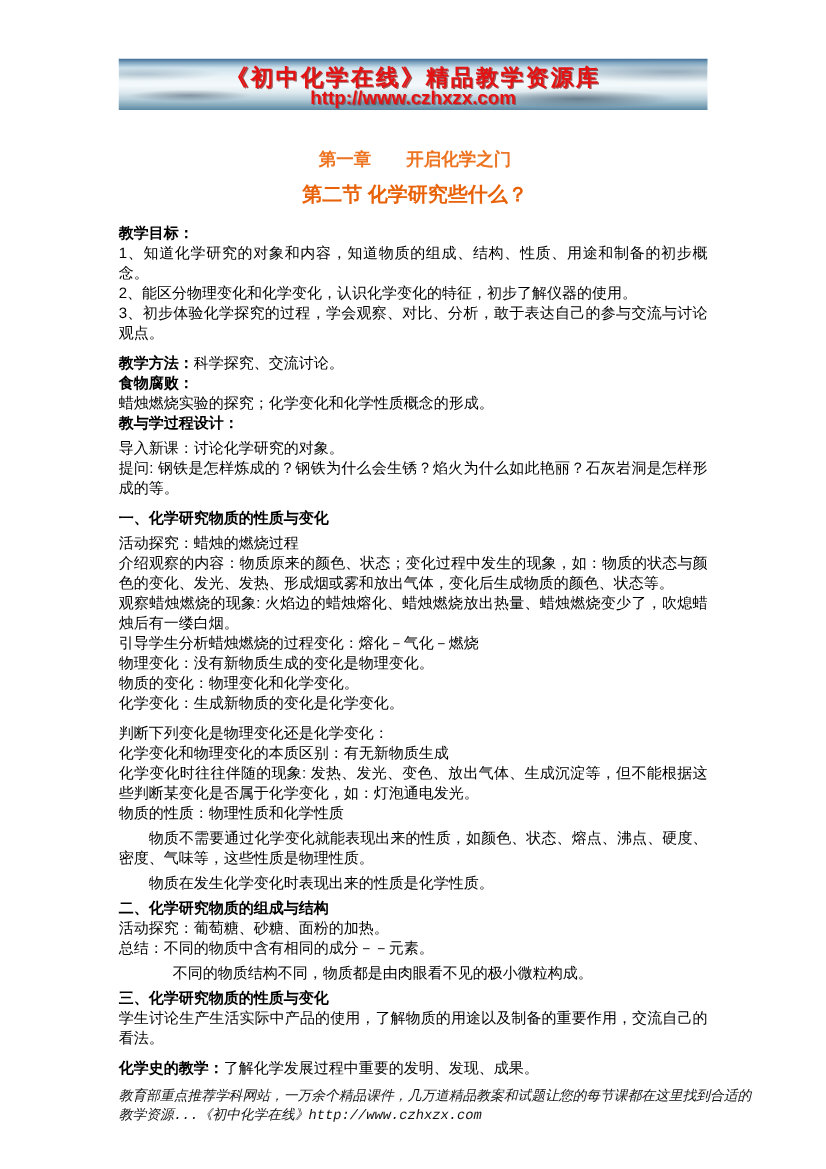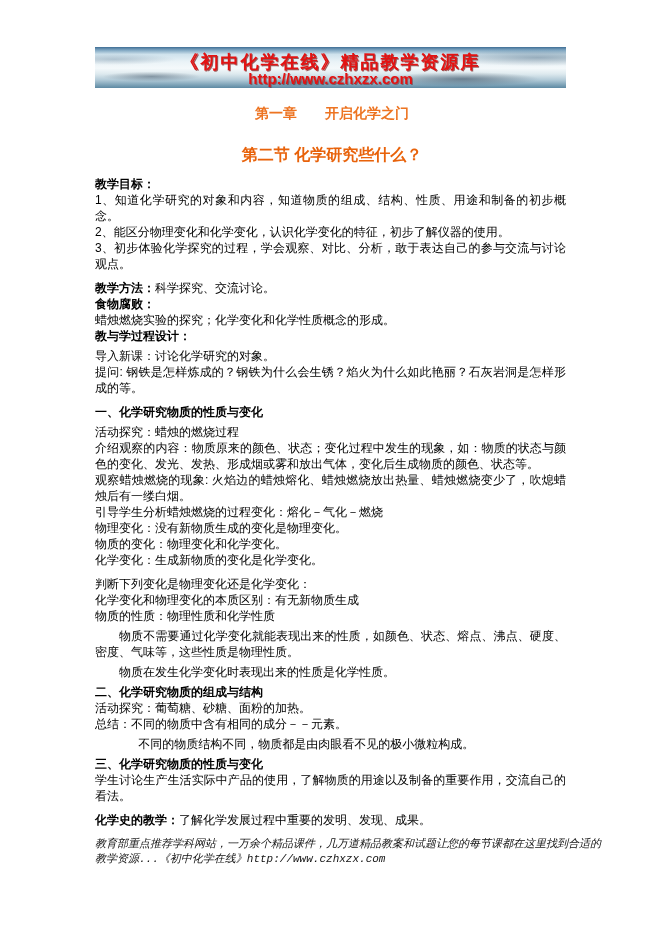--- a/index.html
+++ b/index.html
@@ -57,29 +57,29 @@
     margin-top: -2px;
     font-size: 15px;
     font-weight: bold;
     line-height: 16px;
     color: #e41212;
     text-shadow: 1px 1px 0 rgba(110,10,10,.45);
     white-space: nowrap;
   }
   
   .chapter-title {
-    margin-top: 17px;
+    margin-top: 31px;
     text-align: center;
     font-size: 14px;
     font-weight: bold;
     line-height: 16px;
     white-space: pre;
   }
   .section-title {
-    margin-top: 24px;
+    margin-top: 12px;
     text-align: center;
     font-size: 16px;
     font-weight: bold;
     line-height: 19px;
     white-space: pre;
   }
   
   .paras {
     margin-top: 12px;
     width: 471px;
@@ -135,20 +135,21 @@
       <p class="para sb"><b>一、化学研究物质的性质与变化</b></p>
       <p class="para sb-sm"><span>活动探究：蜡烛的燃烧过程</span></p>
       <p class="para"><span>介绍观察的内容：物质原来的颜色、状态；变化过程中发生的现象，如：物质的状态与颜色的变化、发光、发热、形成烟或雾和放出气体，变化后生成物质的颜色、状态等。</span></p>
       <p class="para"><span>观察蜡烛燃烧的现象: 火焰边的蜡烛熔化、蜡烛燃烧放出热量、蜡烛燃烧变少了，吹熄蜡烛后有一缕白烟。</span></p>
       <p class="para"><span>引导学生分析蜡烛燃烧的过程变化：熔化－气化－燃烧</span></p>
       <p class="para"><span>物理变化：没有新物质生成的变化是物理变化。</span></p>
       <p class="para"><span>物质的变化：物理变化和化学变化。</span></p>
       <p class="para"><span>化学变化：生成新物质的变化是化学变化。</span></p>
       <p class="para sb"><span>判断下列变化是物理变化还是化学变化：</span></p>
       <p class="para"><span>化学变化和物理变化的本质区别：有无新物质生成</span></p>
+      <p class="para"><span>化学变化时往往伴随的现象: 发热、发光、变色、放出气体、生成沉淀等，但不能根据这些判断某变化是否属于化学变化，如：灯泡通电发光。</span></p>
       <p class="para"><span>物质的性质：物理性质和化学性质</span></p>
       <p class="para indent-first sb-sm"><span>物质不需要通过化学变化就能表现出来的性质，如颜色、状态、熔点、沸点、硬度、密度、气味等，这些性质是物理性质。</span></p>
       <p class="para indent-first sb-sm"><span>物质在发生化学变化时表现出来的性质是化学性质。</span></p>
       <p class="para sb-sm"><b>二、化学研究物质的组成与结构</b></p>
       <p class="para"><span>活动探究：葡萄糖、砂糖、面粉的加热。</span></p>
       <p class="para"><span>总结：不同的物质中含有相同的成分－－元素。</span></p>
       <p class="para indent-35 sb-sm"><span>不同的物质结构不同，物质都是由肉眼看不见的极小微粒构成。</span></p>
       <p class="para sb-sm"><b>三、化学研究物质的性质与变化</b></p>
       <p class="para"><span>学生讨论生产生活实际中产品的使用，了解物质的用途以及制备的重要作用，交流自己的看法。</span></p>
       <p class="para sb"><b>化学史的教学：</b><span>了解化学发展过程中重要的发明、发现、成果。</span></p>

